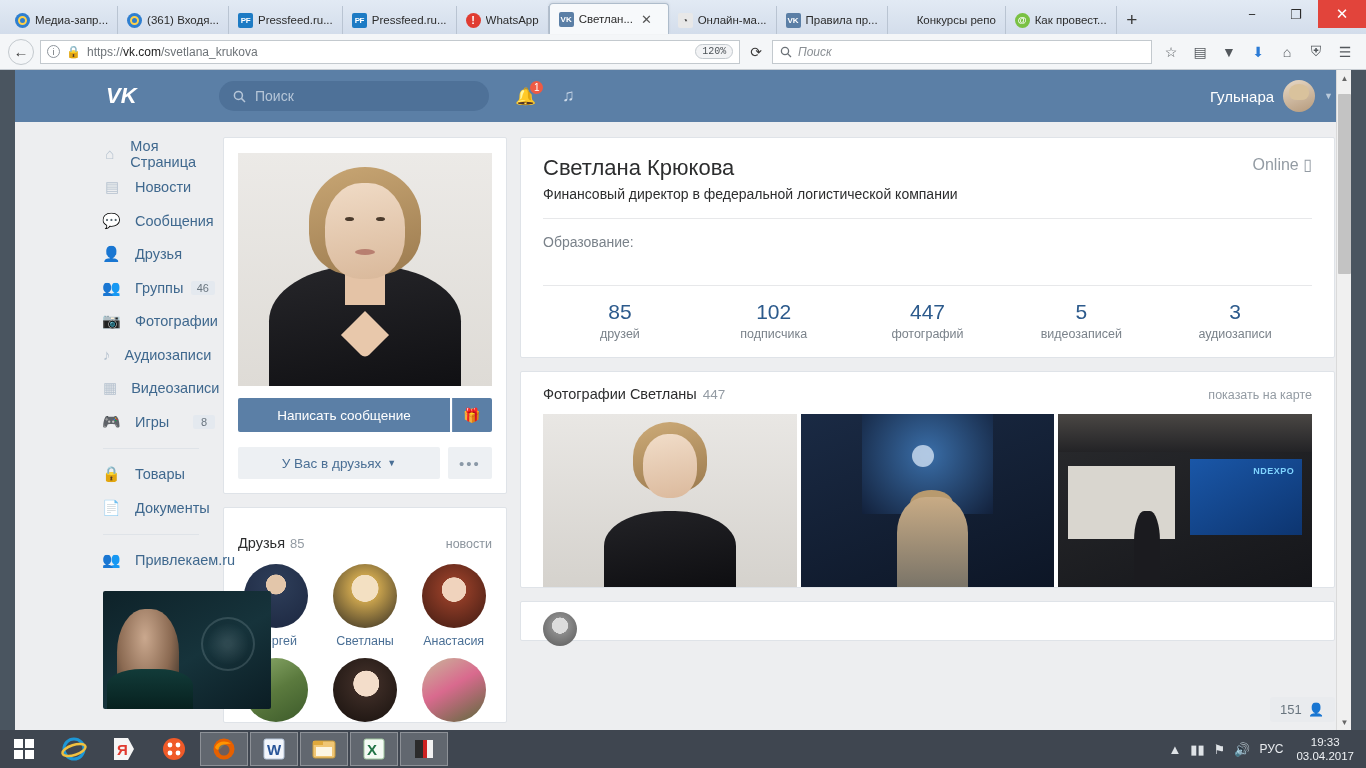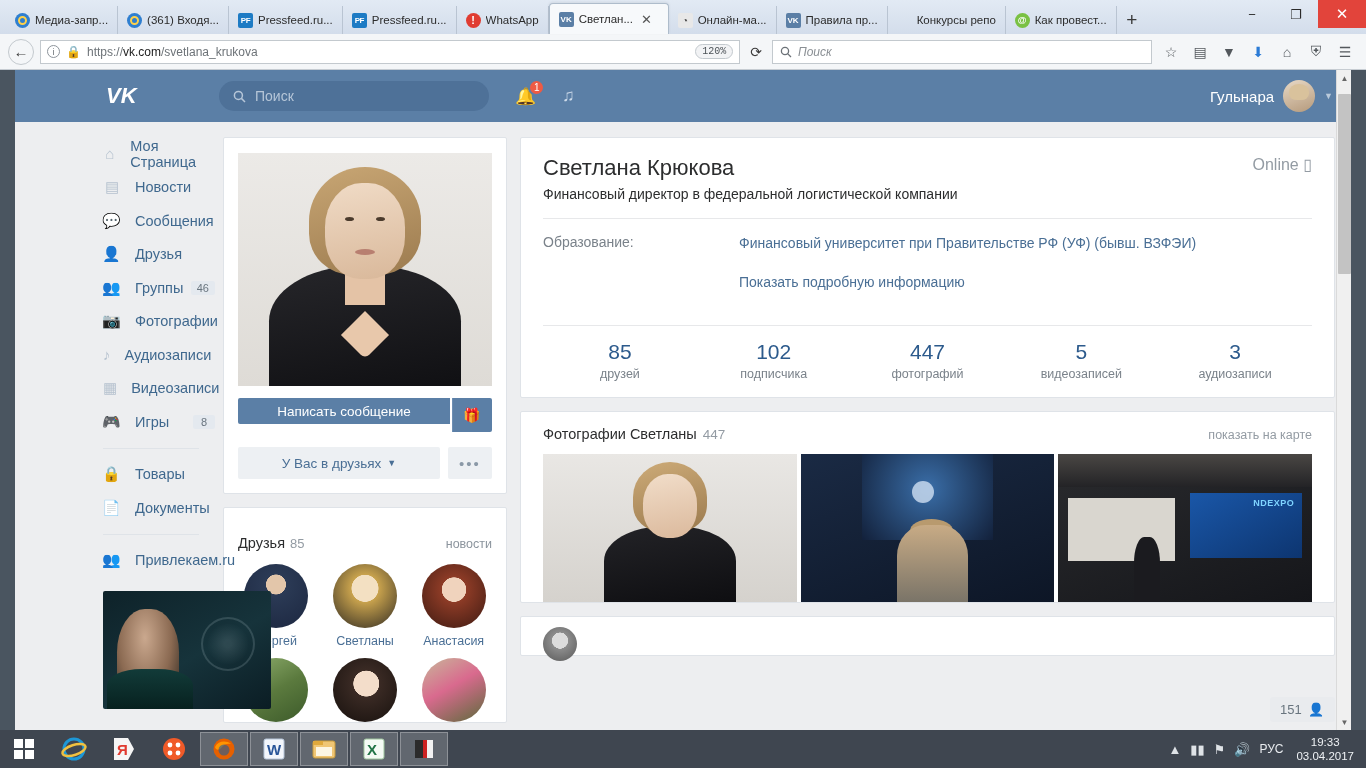--- a/index.html
+++ b/index.html
@@ -142,21 +142,21 @@
               background: linear-gradient(170deg,#26262a,#101013); }
   .pp-v { position:absolute; left:50%; bottom:34px; transform:translateX(-50%) rotate(45deg);
           width:34px; height:34px; background:#e8c8ab; border-radius: 0 0 6px 0; }
   .pp-eyeL,.pp-eyeR { position:absolute; top:64px; width:9px; height:4px;
                       background:#4a3a2c; border-radius:50%; }
   .pp-eyeL { left:calc(50% - 20px); } .pp-eyeR { left:calc(50% + 11px); }
   .pp-mouth { position:absolute; left:50%; top:96px; transform:translateX(-50%);
               width:20px; height:6px; background:#b87f70; border-radius:50%; }
 
   .btnrow { display: flex; gap: 2px; margin-top: 12px; }
-  .btn-primary { flex: 1; height: 26px; background: #5b7fa6; color: #fff;
+  .btn-primary { flex: 1; height: 34px; background: #5b7fa6; color: #fff;
                  font-size: 13.5px; display: flex; align-items: center;
                  justify-content: center; border-radius: 2px 0 0 2px; }
   .btn-gift { width: 40px; height: 34px; background: #5b7fa6; color: #fff;
               display: flex; align-items: center; justify-content: center;
               border-radius: 0 2px 2px 0; font-size: 14px; border-left: 1px solid #6d8eb3; }
   .btnrow2 { display: flex; gap: 8px; margin-top: 15px; justify-content: space-between; }
   .btn-grey { flex: 1; height: 32px; background: #edf0f3; color: #4a6f95;
               font-size: 13.5px; display: flex; align-items: center;
               justify-content: center; gap: 6px; border-radius: 2px; }
   .btn-dots { width: 44px; height: 32px; background: #edf0f3; color: #8b99a7;
@@ -197,21 +197,21 @@
   .stat { flex: 1; text-align: center; }
   .statnum { font-size: 21px; color: #2c5a8c; }
   .statlbl { font-size: 12.5px; color: #7a828a; margin-top: 3px; }
 
   .photoscard { margin-top: 13px; padding: 13px 22px 0; }
   .phead { display: flex; align-items: baseline; justify-content: space-between; }
   .phead .ptitle { font-size: 14.5px; color: #2c2d2e; }
   .phead .pcount { font-size: 13.5px; color: #939ba3; margin-left: 6px; }
   .phead .plink { font-size: 12.5px; color: #939ba3; }
   .pgrid { display: flex; gap: 4px; margin-top: 11px; }
-  .thumb { flex: 1; height: 148px; overflow: hidden; position: relative; }
+  .thumb { flex: 1; height: 173px; overflow: hidden; position: relative; }
   .th1 { background: linear-gradient(180deg,#e9e7e4,#d5d2cd); }
   .th1 .h { position:absolute; left:50%; top:8px; transform:translateX(-50%);
             width:74px; height:70px; border-radius:52% 52% 40% 40%;
             background: linear-gradient(165deg,#cdab78,#9b7a4e); }
   .th1 .f { position:absolute; left:50%; top:20px; transform:translateX(-50%);
             width:54px; height:64px; border-radius:46% 46% 44% 44%;
             background: linear-gradient(170deg,#f1ddc9,#dbb99c); }
   .th1 .t { position:absolute; left:50%; bottom:0; transform:translateX(-50%);
             width:132px; height:76px; border-radius:46% 46% 0 0;
             background: linear-gradient(170deg,#232327,#0e0e11); }
@@ -529,24 +529,20 @@
       <div class="rightcol">
         <div class="card infocard">
           <div>
             <span class="ponline"><span>Online</span> <span>▯</span></span>
             <div class="pname">Светлана Крюкова</div>
             <div class="pstatus">Финансовый директор в федеральной логистической компании</div>
           </div>
           <div class="hr"></div>
           <div class="inforow">
             <div class="infolabel">Образование:</div>
-            <div>
-              <div class="infoval">Финансовый университет при Правительстве РФ (УФ) (бывш. ВЗФЭИ)</div>
-              <a class="infolink">Показать подробную информацию</a>
-            </div>
           </div>
           <div class="infopad"></div>
           <div class="hr"></div>
           <div class="statsrow">
             <div class="stat">
                 <div class="statnum">85</div>
                 <div class="statlbl">друзей</div>
               </div>
             <div class="stat">
                 <div class="statnum">102</div>

